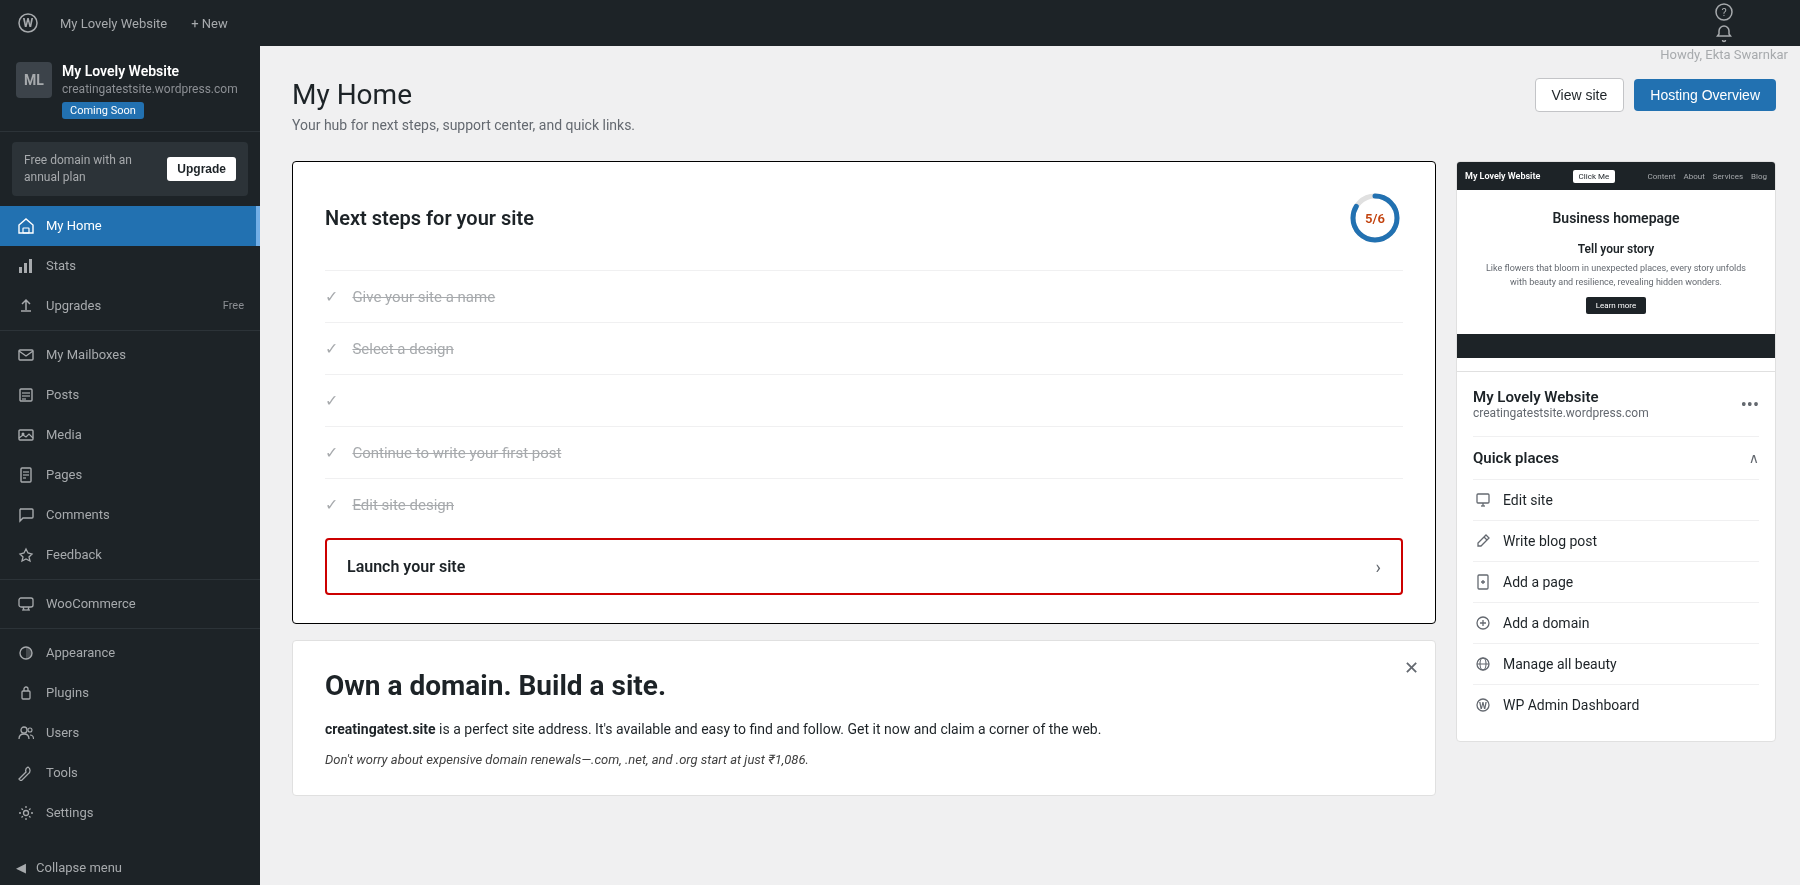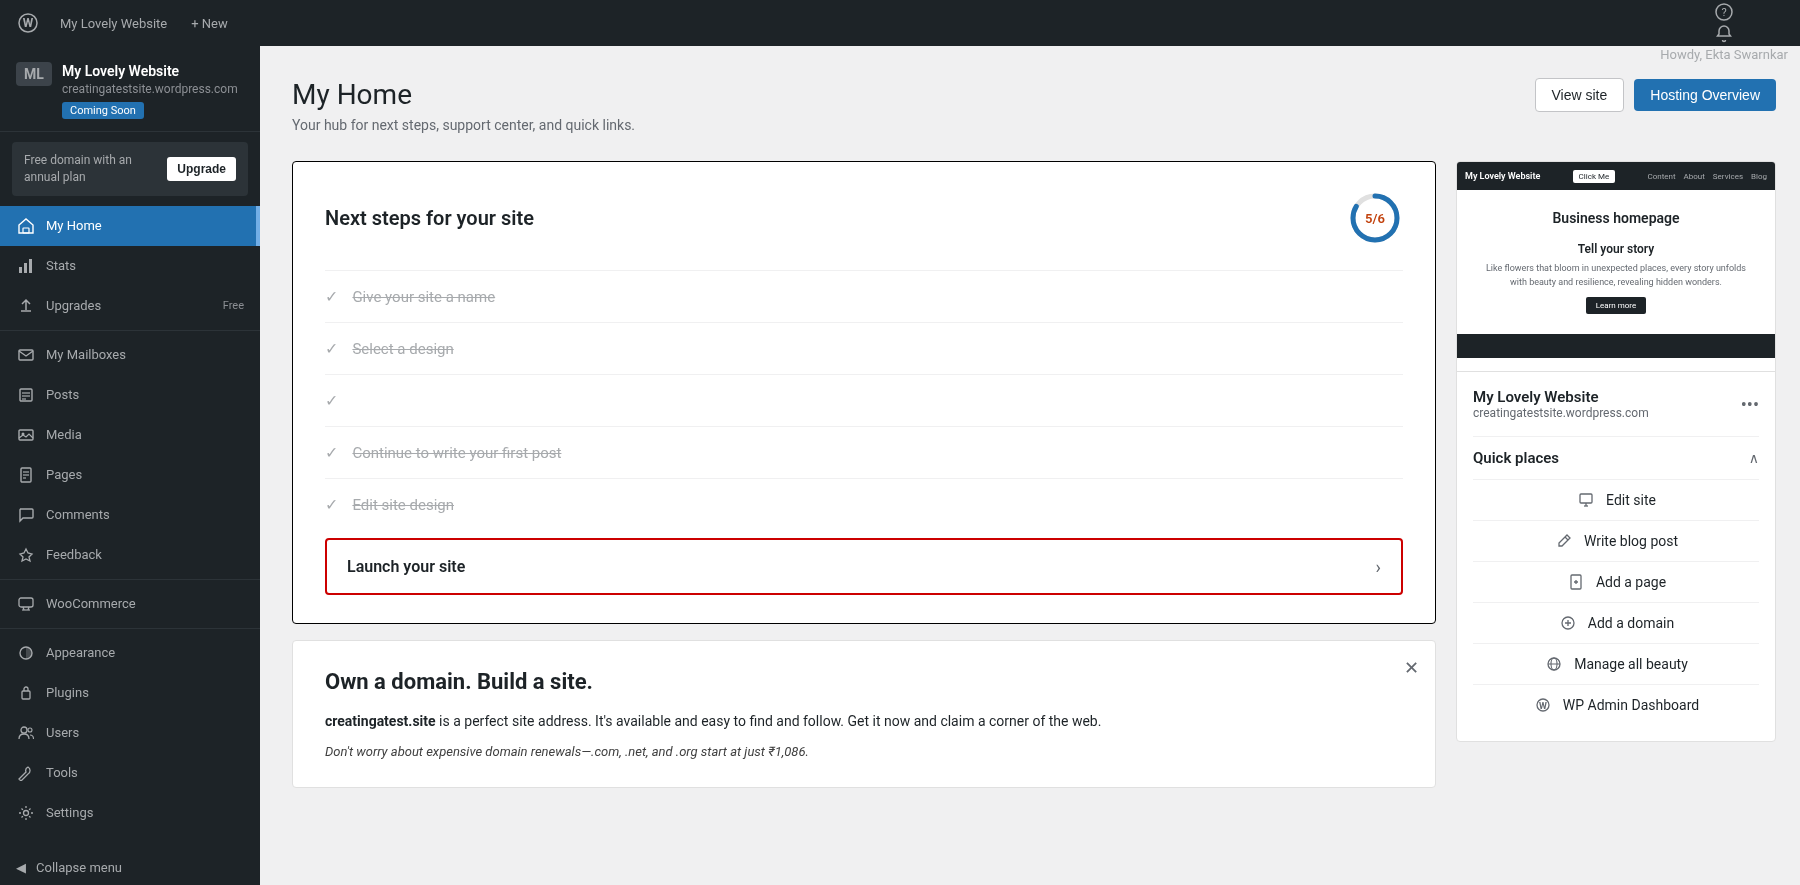--- a/index.html
+++ b/index.html
@@ -41,21 +41,21 @@
       overflow-x: hidden;
     }
     .site-info {
       padding: 16px 16px 12px;
       display: flex;
       align-items: flex-start;
       gap: 10px;
       border-bottom: 1px solid #2c3338;
     }
     .site-avatar {
-      width: 36px; height: 24px;
+      width: 36px; height: 36px;
       background: #3c434a;
       border-radius: 4px;
       display: flex; align-items: center; justify-content: center;
       color: #a7aaad; font-size: 14px; font-weight: bold;
       flex-shrink: 0;
     }
     .site-details { flex: 1; }
     .site-name { color: #fff; font-size: 14px; font-weight: 600; line-height: 1.3; }
     .site-url { color: #8c8f94; font-size: 12px; margin-top: 2px; }
     .coming-soon-badge {
@@ -222,21 +222,21 @@
       border: 1px solid #e0e0e0;
       position: relative;
     }
     .domain-card-close {
       position: absolute;
       top: 16px; right: 16px;
       cursor: pointer;
       color: #646970;
       font-size: 18px;
     }
-    .domain-card-title { font-size: 22px; font-weight: 700; color: #1d2327; margin-bottom: 16px; }
+    .domain-card-title { font-size: 28px; font-weight: 700; color: #1d2327; margin-bottom: 16px; }
     .domain-card-text { font-size: 14px; color: #1d2327; line-height: 1.6; }
     .domain-card-text strong { font-weight: 700; }
     .domain-card-note { font-size: 13px; color: #404040; margin-top: 12px; font-style: italic; }
 
     
     .site-preview {
       background: #fff;
       border-radius: 4px;
       border: 1px solid #e0e0e0;
       overflow: hidden;
@@ -293,21 +293,20 @@
     .quick-links-toggle { color: #646970; font-size: 14px; }
     .quick-link-item {
       display: flex;
       align-items: center;
       gap: 10px;
       padding: 10px 0;
       border-top: 1px solid #f0f0f1;
       color: #1d2327;
       font-size: 14px;
       cursor: pointer;
-      justify-content: center;
     }
     .quick-link-icon { width: 20px; height: 20px; display: flex; align-items: center; justify-content: center; color: #646970; font-size: 16px; }
   </style>
 </head>
 <body>
 
 <div id="topbar">
   <div class="topbar-left">
     <div class="wp-logo">
       <svg width="20" height="20" viewBox="0 0 20 20">

